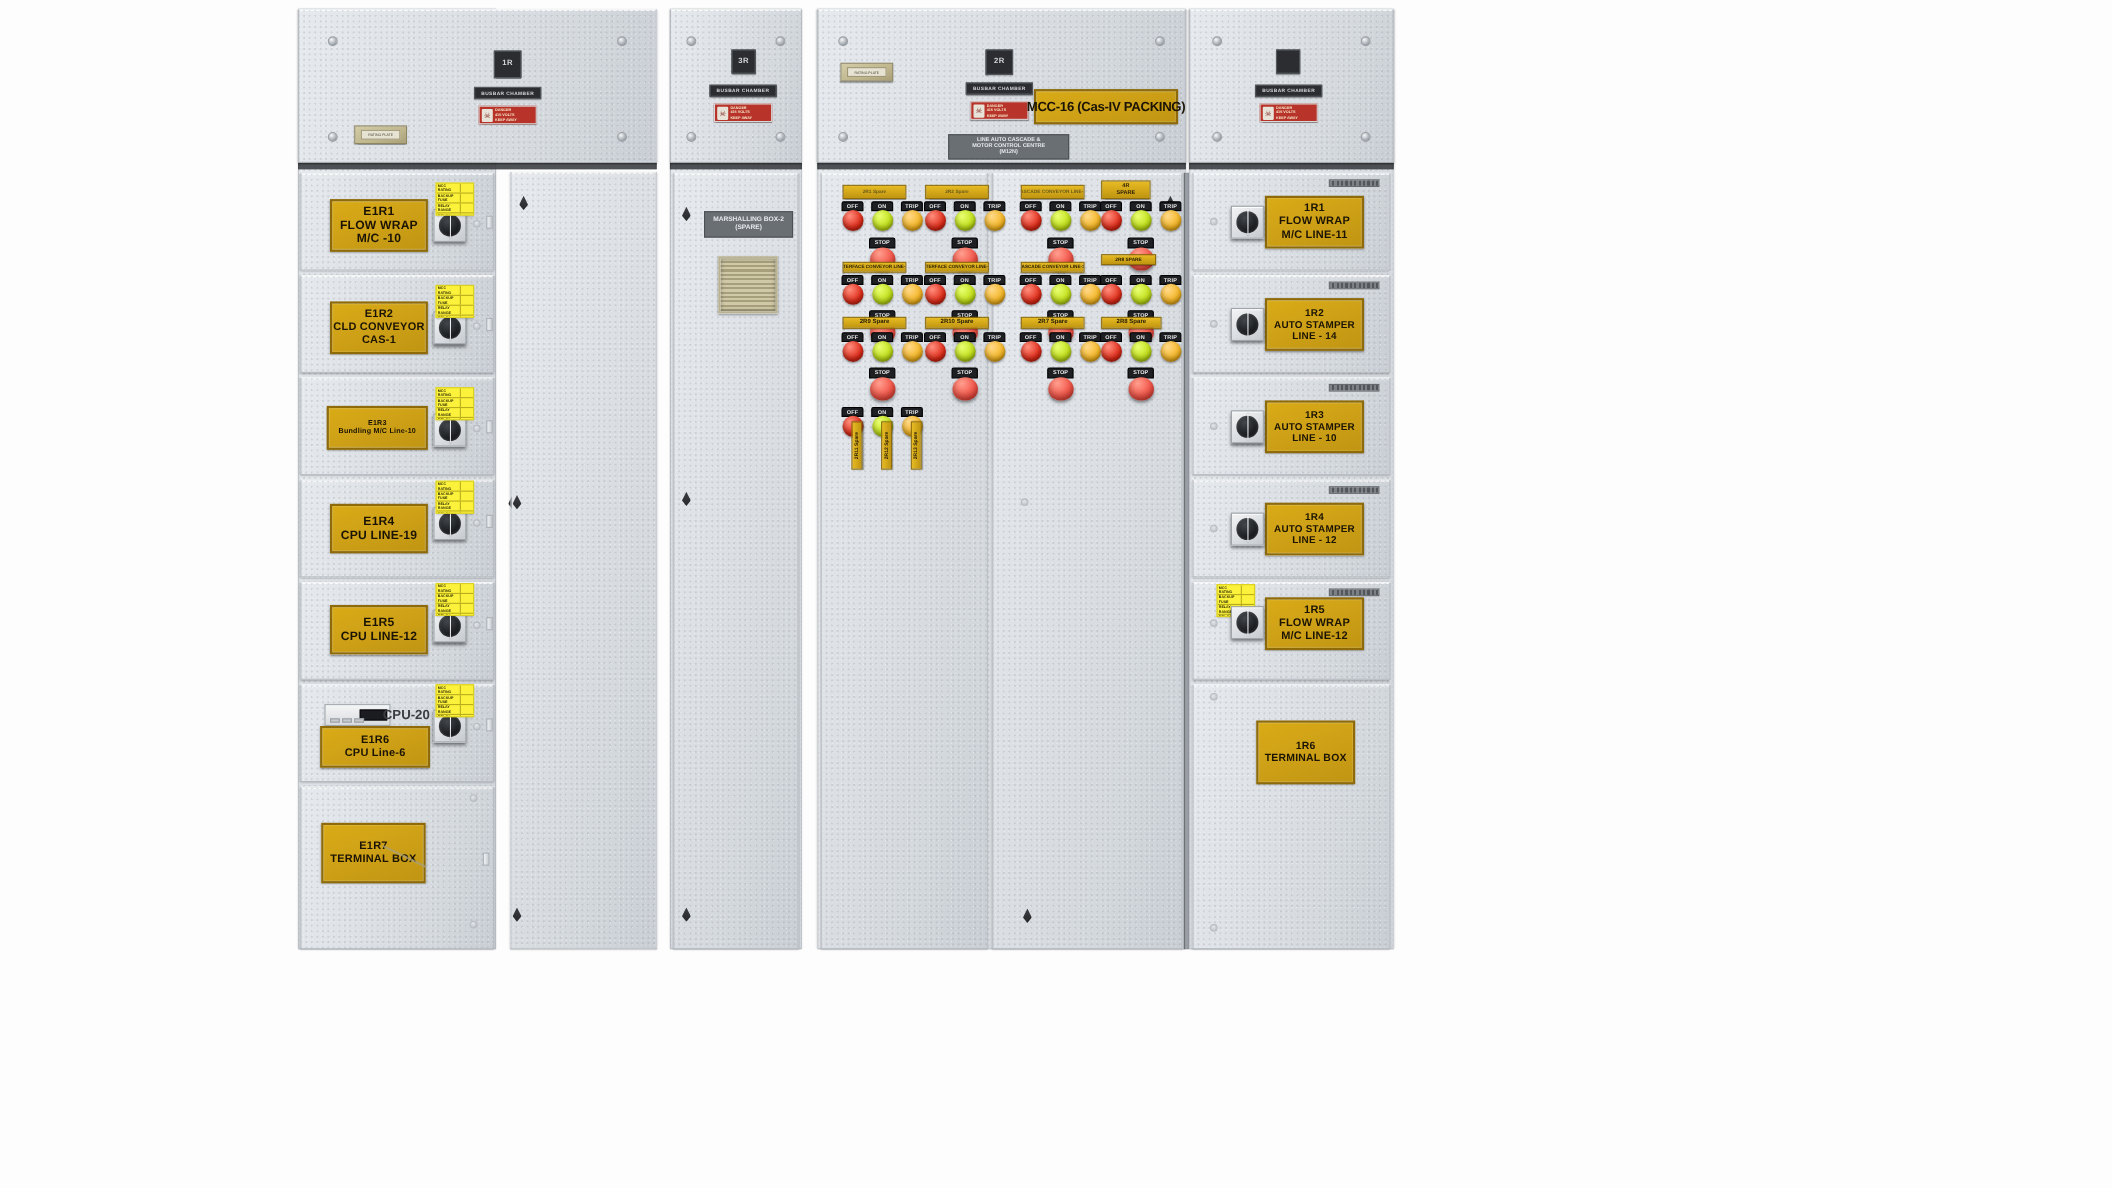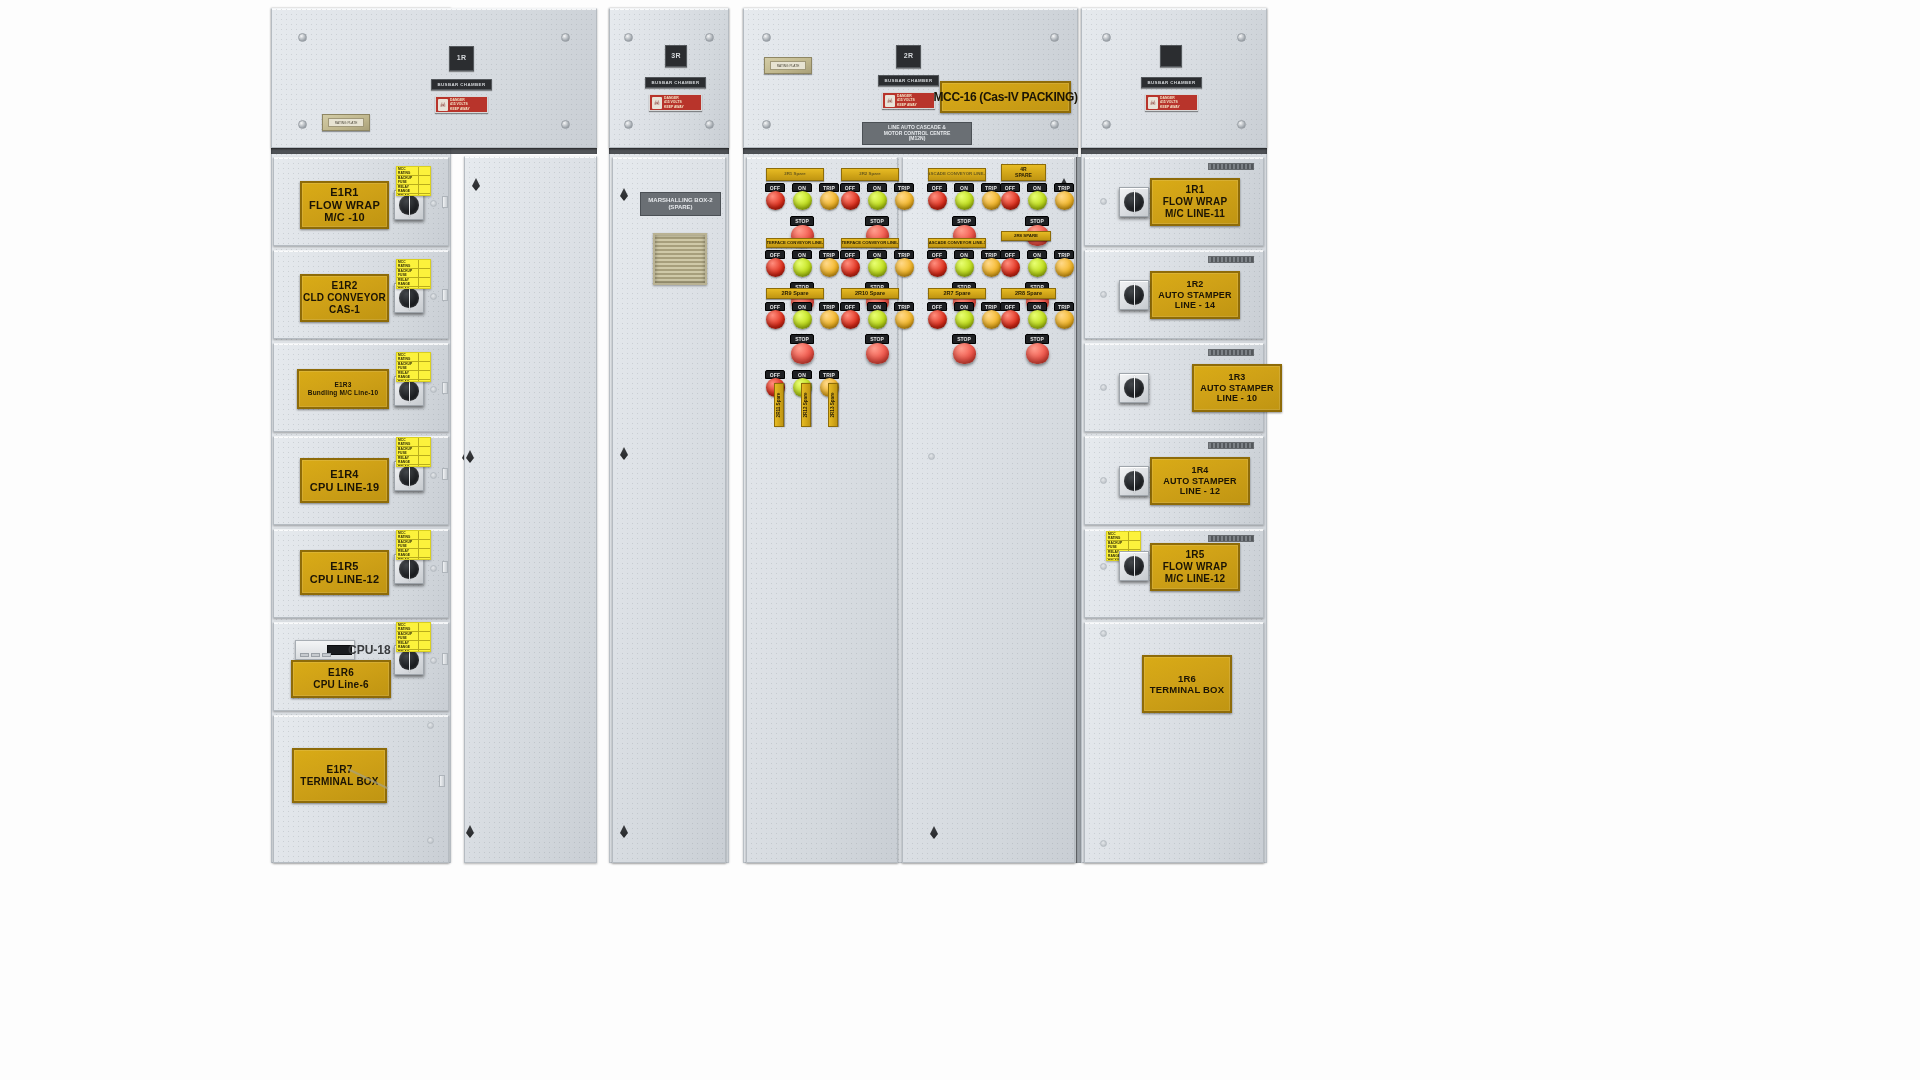--- a/index.html
+++ b/index.html
@@ -373,21 +373,21 @@
   <div class="latch" style="left:442px; top:561px;"></div>
 
   <div class="meter" style="left:295px; top:640px; width:60px; height:20px;">
     <div class="meter-screen"></div>
     <div class="meter-btns">
       <div class="meter-btn"></div>
       <div class="meter-btn"></div>
       <div class="meter-btn"></div>
     </div>
   </div>
-  <div class="cpu-text" style="left:348px; top:643px;">CPU-18</div>
+  <div class="cpu-text" style="left:348px; top:643px;">CPU-20</div>
   <div class="plate-yellow" style="left:291px; top:660px; width:100px; height:38px; font-size:10px;">
     <span>E1R6</span>
     <span>CPU   Line-6</span>
   </div>
   <div class="rotary" style="left:394px; top:645px; width:30px; height:30px;">
       <div class="rotary-knob"></div>
     </div>
   <div class="sticker" style="left:396px; top:622px; width:35px; height:30px;">
     <div class="sticker-row">
         <div class="sticker-key">MCC RATING</div>
@@ -825,32 +825,32 @@
     <span>1R2</span>
     <span>AUTO STAMPER</span>
     <span>LINE - 14</span>
   </div>
   <div class="rotary" style="left:1119px; top:280px; width:30px; height:30px;">
       <div class="rotary-knob"></div>
     </div>
   <div class="hole" style="left:1100px; top:291px;"></div>
 
   <div class="emi-strip" style="left:1208px; top:349px; width:46px;"></div>
-  <div class="plate-yellow" style="left:1192px; top:364px; width:90px; height:48px; font-size:9px;">
+  <div class="plate-yellow" style="left:1150px; top:364px; width:90px; height:48px; font-size:9px;">
     <span>1R3</span>
     <span>AUTO STAMPER</span>
     <span>LINE - 10</span>
   </div>
   <div class="rotary" style="left:1119px; top:373px; width:30px; height:30px;">
       <div class="rotary-knob"></div>
     </div>
   <div class="hole" style="left:1100px; top:384px;"></div>
 
   <div class="emi-strip" style="left:1208px; top:442px; width:46px;"></div>
-  <div class="plate-yellow" style="left:1150px; top:457px; width:100px; height:48px; font-size:9px;">
+  <div class="plate-yellow" style="left:1150px; top:457px; width:90px; height:48px; font-size:9px;">
     <span>1R4</span>
     <span>AUTO STAMPER</span>
     <span>LINE - 12</span>
   </div>
   <div class="rotary" style="left:1119px; top:466px; width:30px; height:30px;">
       <div class="rotary-knob"></div>
     </div>
   <div class="hole" style="left:1100px; top:477px;"></div>
 
   <div class="emi-strip" style="left:1208px; top:535px; width:46px;"></div>

